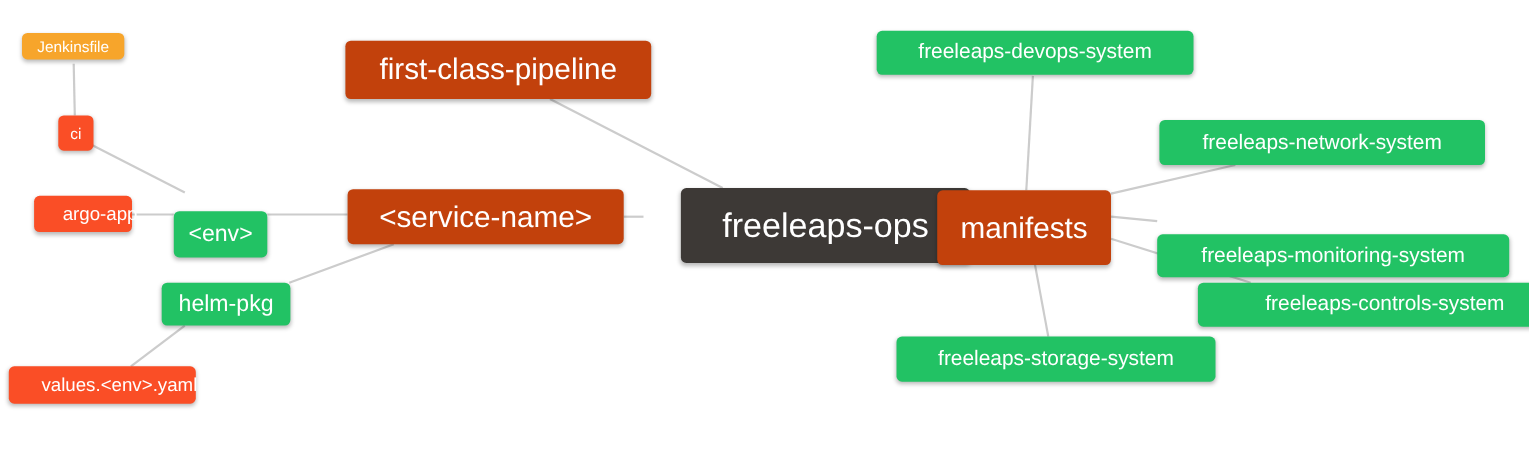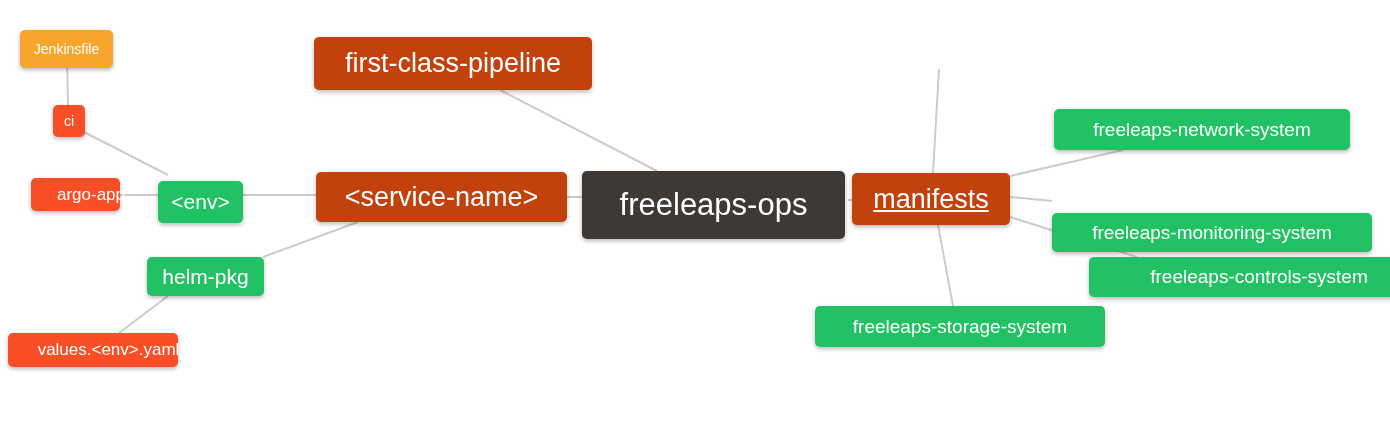--- a/index.html
+++ b/index.html
@@ -51,40 +51,41 @@
     <line x1="567" y1="197" x2="585" y2="197"></line>
     <line x1="500" y1="90" x2="657" y2="171"></line>
     <line x1="848" y1="200" x2="852" y2="200"></line>
     <line x1="939" y1="69" x2="933" y2="173"></line>
     <line x1="1010" y1="176" x2="1123" y2="150"></line>
     <line x1="1010" y1="197" x2="1052" y2="201"></line>
     <line x1="1010" y1="217" x2="1137" y2="257"></line>
     <line x1="938" y1="225" x2="953" y2="306"></line>
   </svg>
 
-  <div class="node c-orange size-xxs" style="left:20px;top:30px;width:93px;height:38px;text-align:right;">Jenkinsfile</div>
+  <div class="node c-orange size-xxs" style="left:20px;top:30px;width:93px;height:24px;text-align:right;">Jenkinsfile</div>
 
   <div class="node c-red size-xxs" style="left:53px;top:105px;width:32px;height:32px;">ci</div>
 
   <div class="node c-red size-xs" style="left:31px;top:178px;width:89px;height:33px;">argo-app</div>
 
-  <div class="node c-green size-md" style="left:158px;top:181px;width:85px;height:42px;">&lt;env&gt;</div>
+  <div class="node c-green size-md" style="left:158px;top:192px;width:85px;height:42px;">&lt;env&gt;</div>
 
   <div class="node c-green size-md" style="left:147px;top:257px;width:117px;height:39px;">helm-pkg</div>
 
   <div class="node c-red size-xs" style="left:8px;top:333px;width:170px;height:34px;">values.&lt;env&gt;.yaml</div>
 
   <div class="node c-blue size-lg" style="left:314px;top:37px;width:278px;height:53px;">first-class-pipeline</div>
 
   <div class="node c-blue size-lg" style="left:316px;top:172px;width:251px;height:50px;">&lt;service-name&gt;</div>
 
-  <div class="node c-dark size-xl" style="left:582px;top:171px;width:263px;height:68px;">freeleaps-ops</div>
+  <div class="node c-dark size-xl" style="left:619px;top:171px;width:263px;height:68px;">freeleaps-ops</div>
 
-  <div class="node c-blue size-lg" style="left:852px;top:173px;width:158px;height:52px;text-decoration:underline;">manifests</div>
+  <div class="node c-blue size-lg" style="left:852px;top:173px;width:158px;height:68px;">manifests</div>
 
+  <div class="node c-green size-sm" style="left:797px;top:28px;width:288px;height:40px;">freeleaps-devops-system</div>
 
   <div class="node c-green size-sm" style="left:1054px;top:109px;width:296px;height:41px;">freeleaps-network-system</div>
 
   <div class="node c-green size-sm" style="left:1052px;top:185px;width:320px;height:39px;margin-top:28px;">freeleaps-monitoring-system</div>
 
   <div class="node c-green size-sm" style="left:1061px;top:257px;width:340px;height:40px;margin-left:28px;">freeleaps-controls-system</div>
 
   <div class="node c-green size-sm" style="left:815px;top:306px;width:290px;height:41px;">freeleaps-storage-system</div>
 
 </div>

